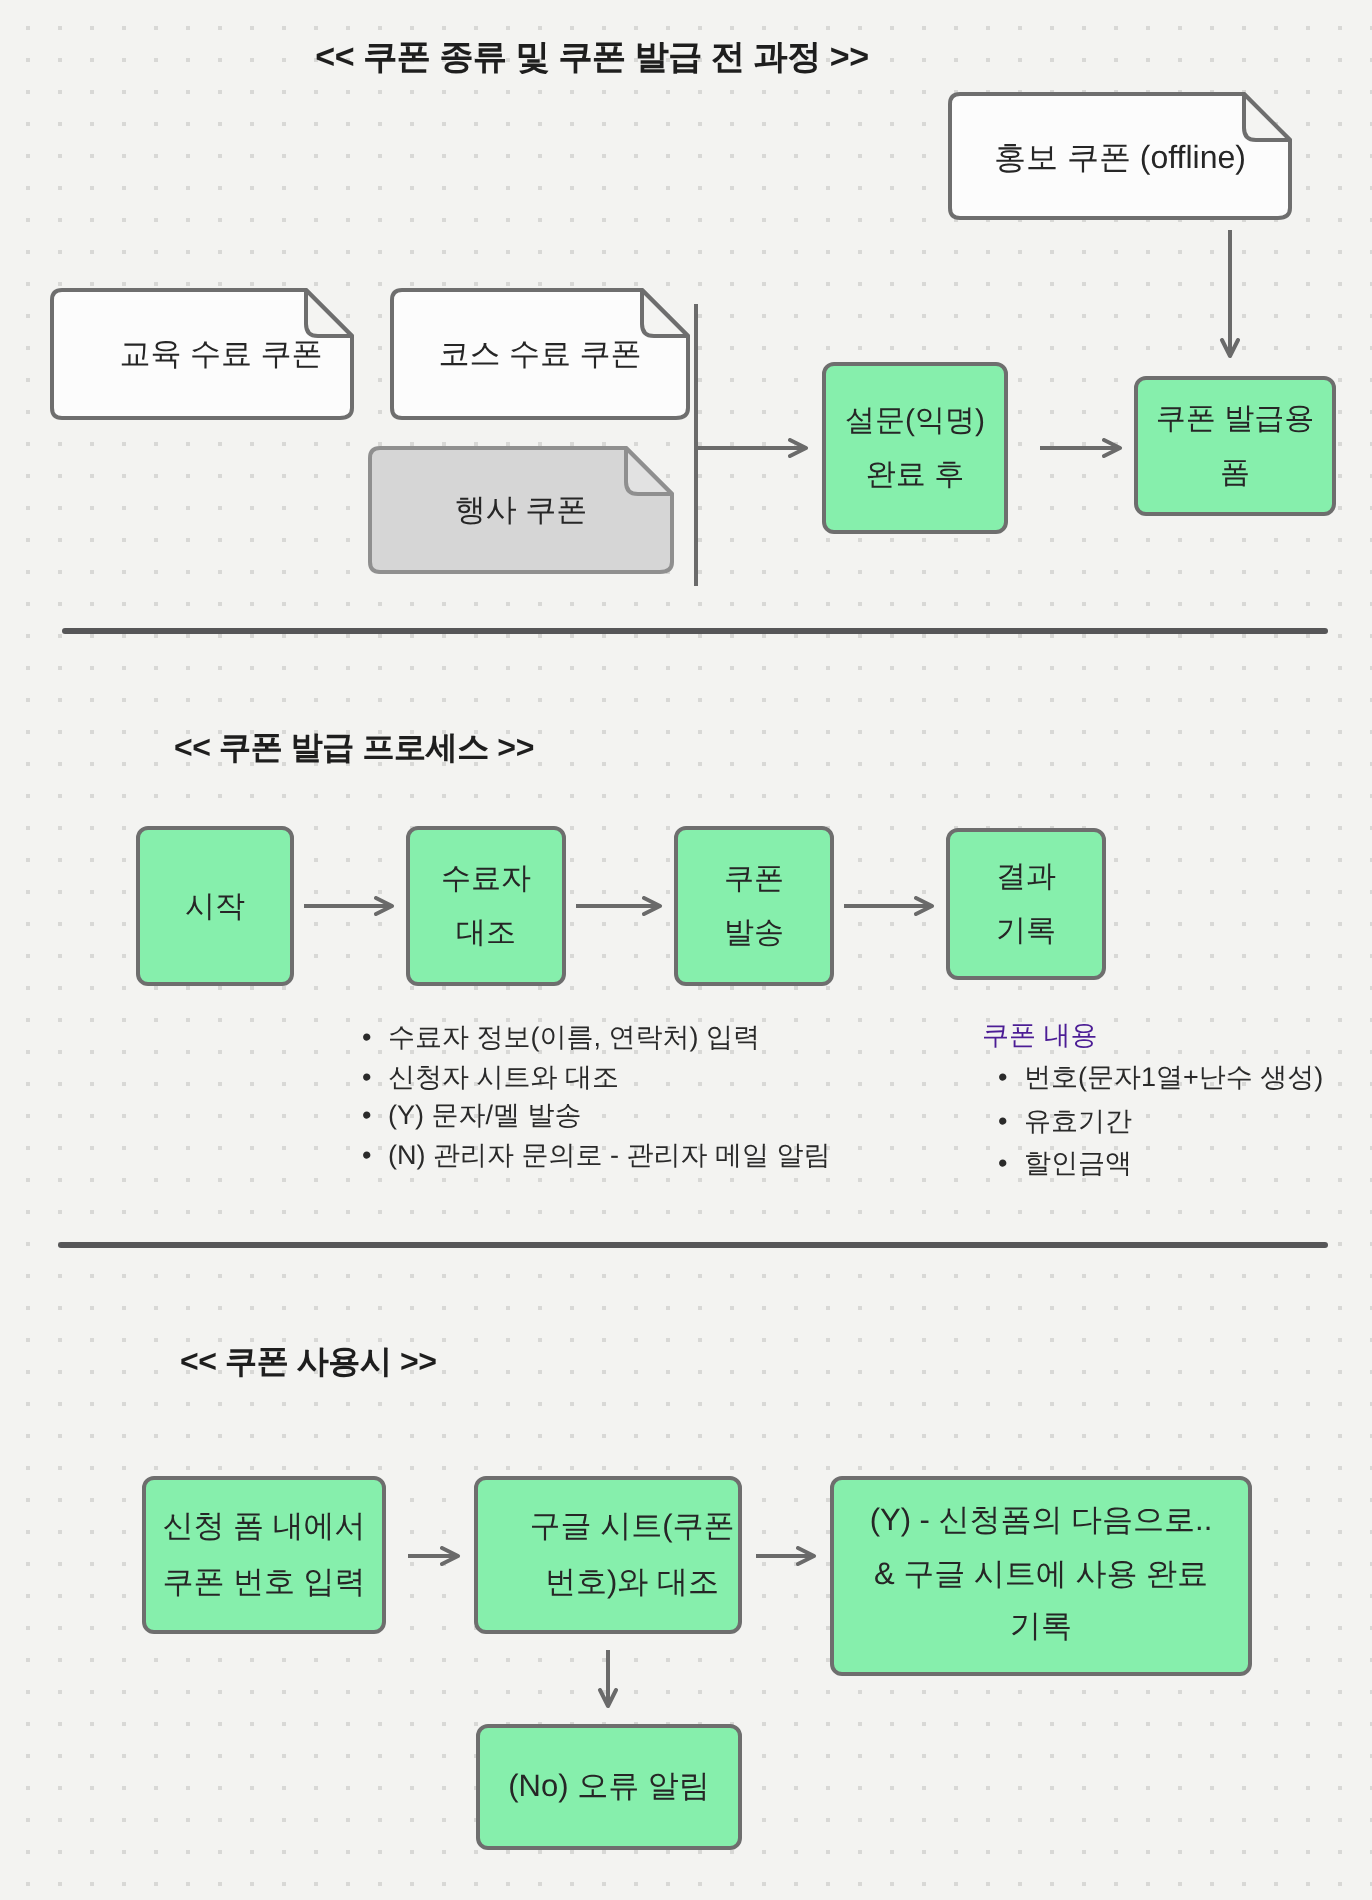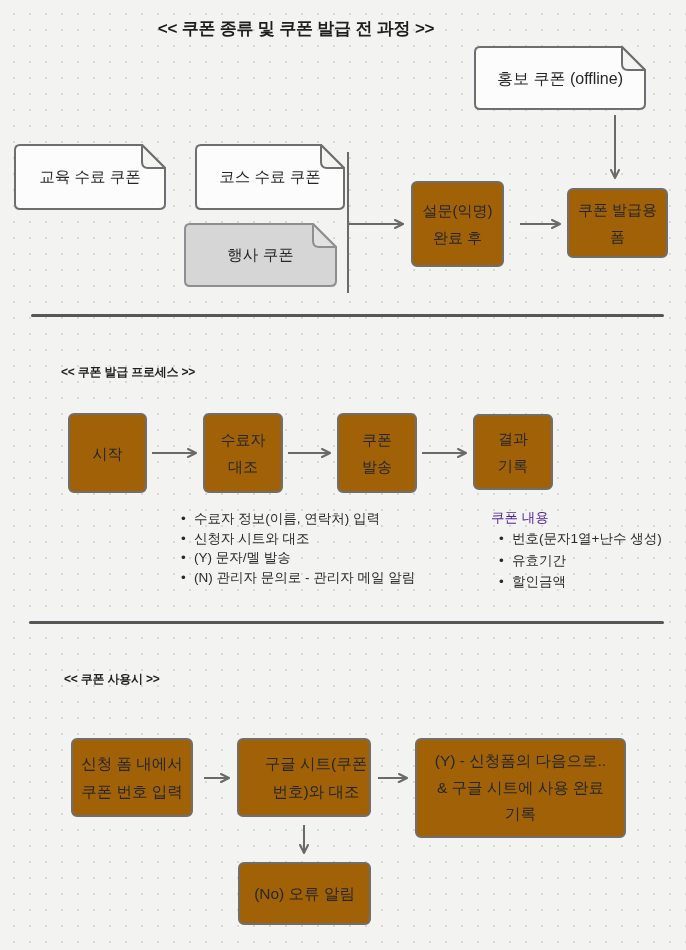--- a/index.html
+++ b/index.html
@@ -9,25 +9,25 @@
     background-color:#f3f3f1;
     background-image:radial-gradient(circle,#d8d8d6 1.1px,transparent 1.1px);
     background-size:16px 16px;background-position:6px 6px;
     color:#262626;
   }
   .title{
     position:absolute;font-weight:700;color:#1e1e1e;white-space:nowrap;
     letter-spacing:-0.2px;
   }
   .t1{font-size:17px;}
-  .t2{font-size:12px;}
+  .t2{font-size:16px;margin-left:26px;}
   
   .box{
     position:absolute;box-sizing:border-box;
-    background:#a16207;border:2px solid #6e6e6e;border-radius:6px;
+    background:#86efac;border:2px solid #6e6e6e;border-radius:6px;
     display:flex;align-items:center;justify-content:center;
     text-align:center;font-size:15px;line-height:1.8;font-weight:500;
     white-space:pre-line;color:#262626;
   }
   
   .note{position:absolute;}
   .note svg{position:absolute;left:0;top:0;}
   .note .label{
     position:absolute;inset:0;display:flex;align-items:center;justify-content:center;
     text-align:center;font-size:15.5px;font-weight:500;white-space:pre-line;z-index:1;
@@ -46,21 +46,21 @@
 <div class="title t1" style="left:296px;top:17px;transform:translateX(-50%);">&lt;&lt; 쿠폰 종류 및 쿠폰 발급 전 과정 &gt;&gt;</div>
 
 <div class="note" style="left:474px;top:46px;width:172px;height:67px;">
     <svg width="172" height="64" viewBox="0 0 172 64">
       <path d="M 6 1 H 148 L 171 24 V 58 Q 171 63 165 63 H 6 Q 1 63 1 58 V 6 Q 1 1 6 1 Z" fill="#fcfcfc" stroke="#6e6e6e" stroke-width="2" stroke-linejoin="round"></path>
       <path d="M 148 1 V 18 Q 148 24 154 24 H 171 Z" fill="#f4f4f2" stroke="#6e6e6e" stroke-width="2" stroke-linejoin="round"></path>
     </svg>
   <span class="label" style="font-size:16px;">홍보 쿠폰 (offline)</span>
 </div>
 
-<div class="note" style="left:14px;top:144px;width:152px;height:66px;">
+<div class="note" style="left:25px;top:144px;width:171px;height:66px;">
     <svg width="152" height="66" viewBox="0 0 152 66">
       <path d="M 6 1 H 128 L 151 24 V 60 Q 151 65 145 65 H 6 Q 1 65 1 60 V 6 Q 1 1 6 1 Z" fill="#fcfcfc" stroke="#6e6e6e" stroke-width="2" stroke-linejoin="round"></path>
       <path d="M 128 1 V 18 Q 128 24 134 24 H 151 Z" fill="#f4f4f2" stroke="#6e6e6e" stroke-width="2" stroke-linejoin="round"></path>
     </svg>
   <span class="label">교육 수료 쿠폰</span>
 </div>
 
 <div class="note" style="left:183px;top:144px;width:150px;height:66px;margin-left:12px;">
     <svg width="150" height="66" viewBox="0 0 150 66">
       <path d="M 6 1 H 126 L 149 24 V 60 Q 149 65 143 65 H 6 Q 1 65 1 60 V 6 Q 1 1 6 1 Z" fill="#fcfcfc" stroke="#6e6e6e" stroke-width="2" stroke-linejoin="round"></path>

